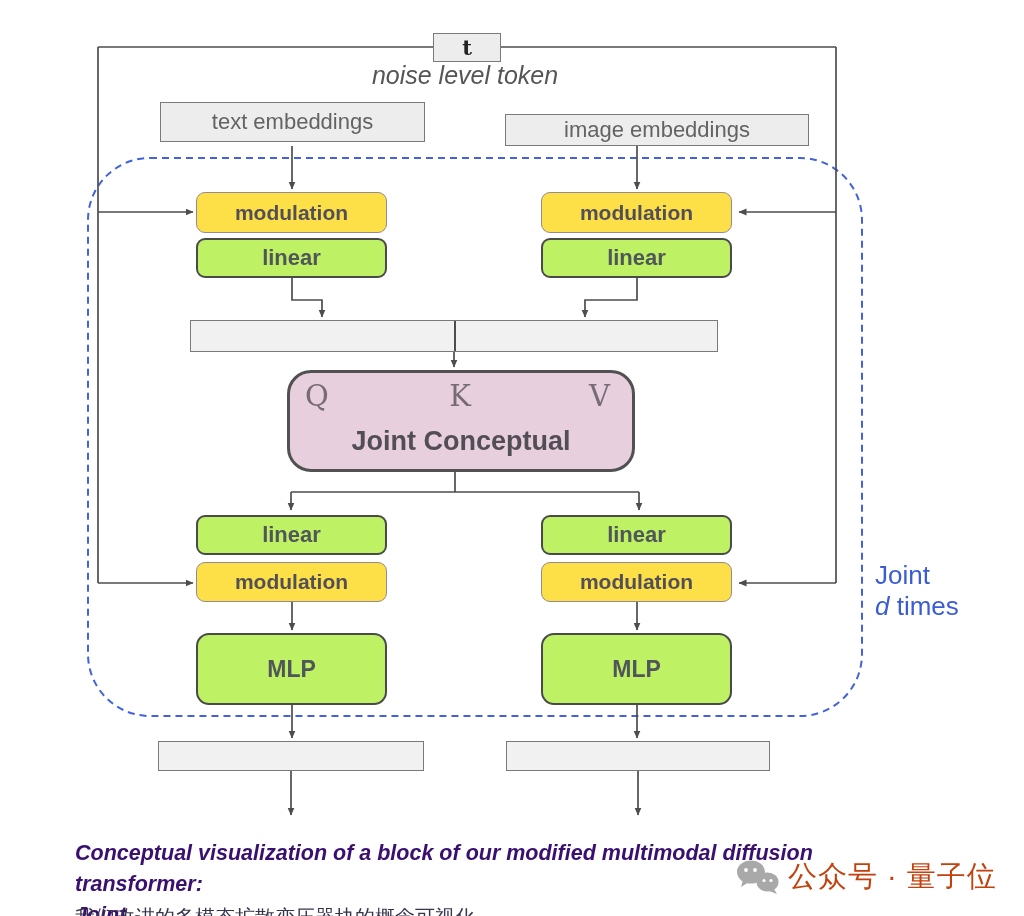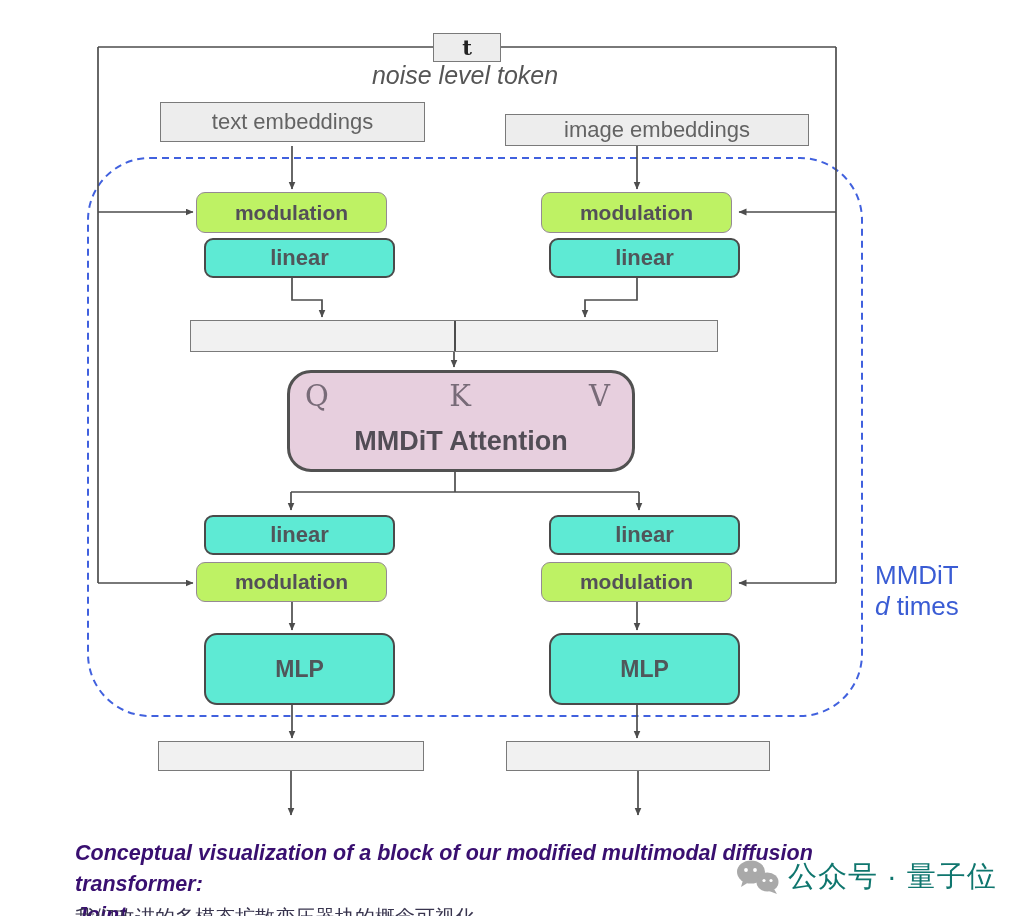--- a/index.html
+++ b/index.html
@@ -5,22 +5,22 @@
   html,body{margin:0;padding:0;background:#fff;}
   .canvas{position:relative;width:1024px;height:916px;background:#fff;overflow:hidden;
           font-family:"Liberation Sans",sans-serif;}
   .canvas svg.connectors{position:absolute;left:0;top:0;z-index:0;}
   .box{position:absolute;z-index:2;box-sizing:border-box;display:flex;align-items:center;
        justify-content:center;font-weight:bold;color:#534f58;}
   
   .gray{background:#ededed;border:1.6px solid #7a7a7a;font-weight:normal;color:#636363;}
   .bar{background:#f1f1f1;border:1.5px solid #7a7a7a;}
   
-  .pink{background:#bef264;border:1.8px solid #958a93;border-radius:9px;}
-  .teal{background:#5eead4;border:2.6px solid #4a4a4a;border-radius:9px;margin-left:8px;}
+  .pink{background:#fde047;border:1.8px solid #958a93;border-radius:9px;}
+  .teal{background:#bef264;border:2.6px solid #4a4a4a;border-radius:9px;}
   .t-box{left:433px;top:33px;width:68px;height:29px;font-family:"DejaVu Serif",serif;
          font-size:21px;font-weight:600;color:#222;}
   .noise-label{position:absolute;left:340px;top:61px;width:250px;text-align:center;z-index:2;
          font-style:italic;font-size:25px;color:#555;}
   .text-emb{left:160px;top:102px;width:265px;height:40px;font-size:22px;}
   .img-emb{left:505px;top:114px;width:304px;height:32px;font-size:22px;}
   .mod-tl{left:196px;top:192px;width:191px;height:41px;font-size:21px;}
   .lin-tl{left:196px;top:238px;width:191px;height:40px;font-size:22px;color:#50565a;}
   .mod-tr{left:541px;top:192px;width:191px;height:41px;font-size:21px;}
   .lin-tr{left:541px;top:238px;width:191px;height:40px;font-size:22px;color:#50565a;}
@@ -40,21 +40,21 @@
   .mod-br{left:541px;top:562px;width:191px;height:40px;font-size:21px;}
   .mlp-r{left:541px;top:633px;width:191px;height:72px;font-size:23px;border-radius:13px;color:#50565a;}
   .out-bar-l{left:158px;top:741px;width:266px;height:30px;}
   .out-bar-r{left:506px;top:741px;width:264px;height:30px;}
   .repeat{position:absolute;left:875px;top:560px;width:145px;z-index:2;color:#3a5cd4;
           font-size:26px;line-height:31px;}
   .repeat .ital{font-style:italic;}
   .caption{position:absolute;left:75px;top:838px;width:850px;z-index:2;font-style:italic;
            font-size:21.5px;line-height:31px;color:#390f70;font-weight:bold;}
   .watermark{position:absolute;left:736px;top:857px;z-index:3;display:flex;align-items:center;gap:8px;}
-  .watermark .wm-text{font-size:29px;color:#0f766e;letter-spacing:1px;white-space:nowrap;}
+  .watermark .wm-text{font-size:29px;color:#c2410c;letter-spacing:1px;white-space:nowrap;}
   .clipped-zh{position:absolute;left:75px;top:904px;z-index:2;font-size:20px;color:#38344e;
            white-space:nowrap;}
 </style>
 </head>
 <body>
 
 <div class="canvas">
 
   <svg class="connectors" width="1024" height="916" viewBox="0 0 1024 916">
     <defs>
@@ -103,35 +103,35 @@
   <div class="box teal lin-tr">linear</div>
 
   <div class="box bar concat-bar">
     <div class="divider"></div>
   </div>
 
   <div class="box joint">
     <span class="qkv q">Q</span>
     <span class="qkv k">K</span>
     <span class="qkv v">V</span>
-    <span class="jtitle">MMDiT Attention</span>
+    <span class="jtitle">Joint Conceptual</span>
   </div>
 
   <div class="box teal lin-bl">linear</div>
   <div class="box pink mod-bl">modulation</div>
   <div class="box teal mlp-l">MLP</div>
   <div class="box teal lin-br">linear</div>
   <div class="box pink mod-br">modulation</div>
   <div class="box teal mlp-r">MLP</div>
 
   <div class="box bar out-bar-l"></div>
   <div class="box bar out-bar-r"></div>
 
   <div class="repeat">
-    <div>MMDiT</div>
+    <div>Joint</div>
     <div><span class="ital">d</span><span> times</span></div>
   </div>
 
   <div class="caption">
     <div>Conceptual visualization of a block of our modified multimodal diffusion transformer:</div>
     <div>Joint.</div>
   </div>
 
   <div class="watermark">
     <svg width="44" height="36" viewBox="0 0 44 36">

